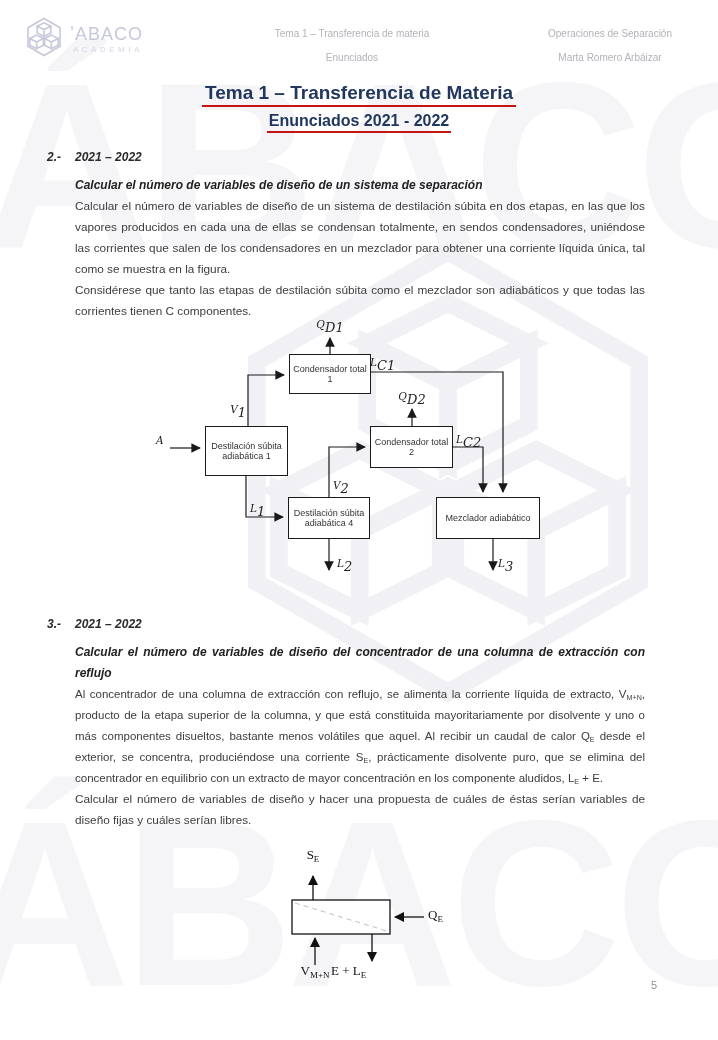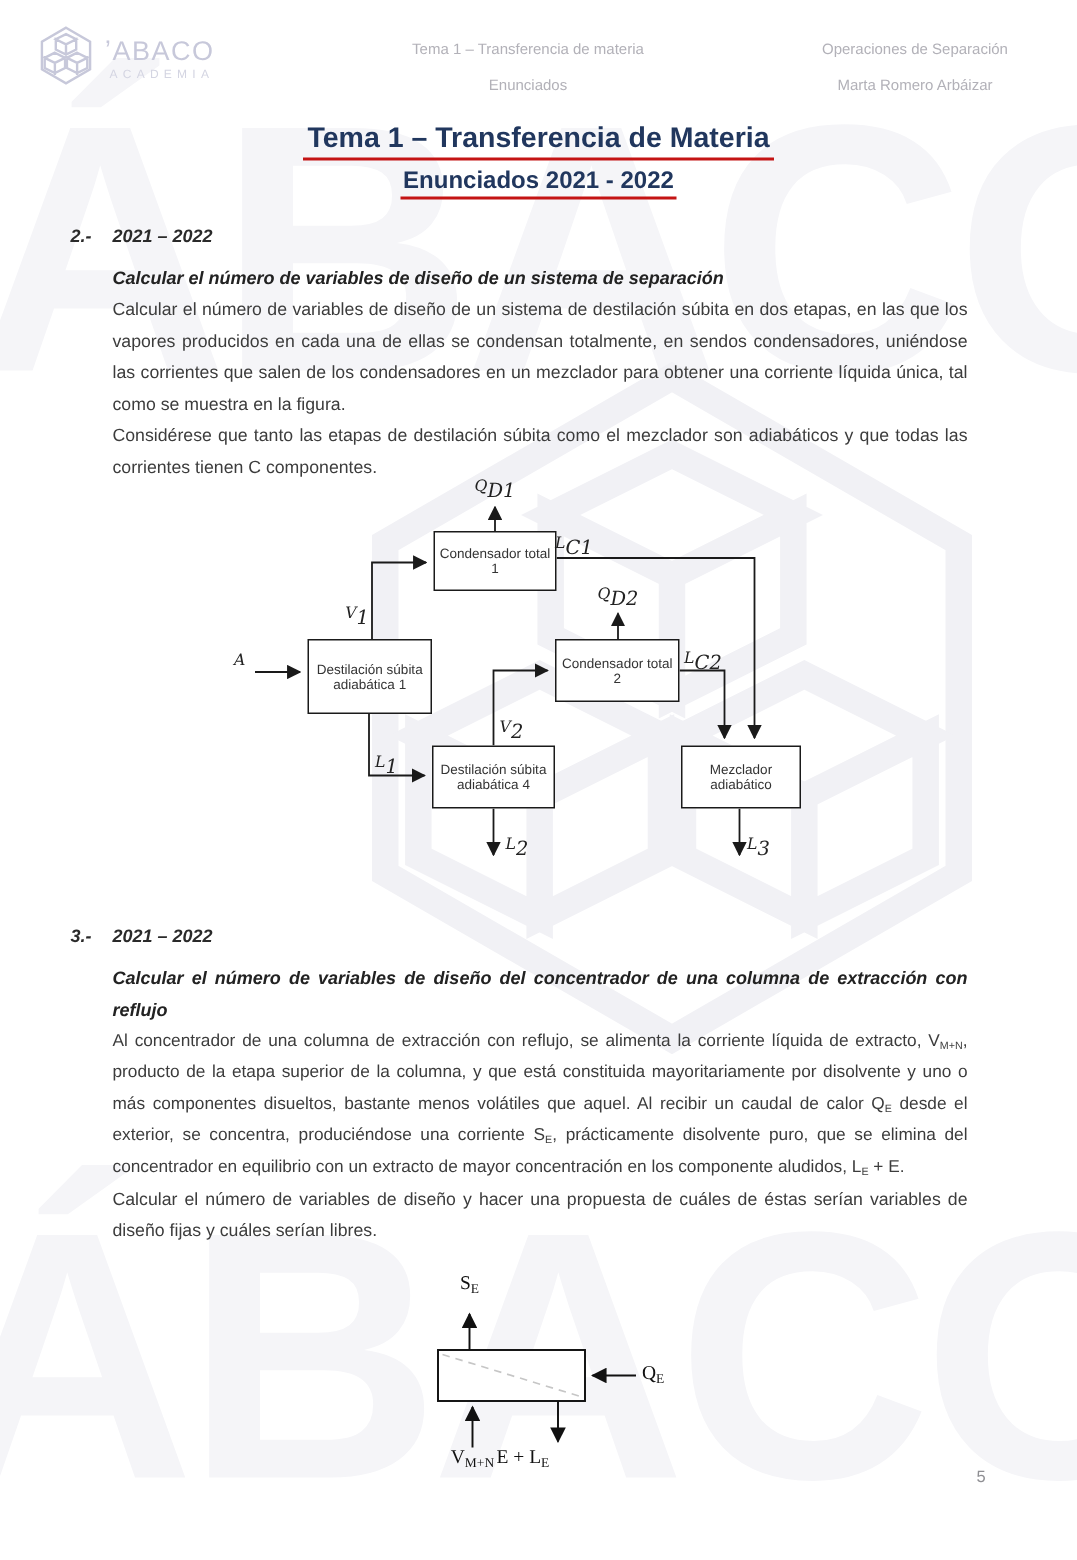--- a/index.html
+++ b/index.html
@@ -49,21 +49,21 @@
   .diagram1{position:absolute;left:150px;top:318px;width:400px;height:268px;}
   .diagram2{position:absolute;left:250px;top:845px;width:240px;height:145px;}
   .d-svg{position:absolute;left:0;top:0;}
   .dbox{position:absolute;background:#fff;border:1.2px solid var(--line);display:flex;
     align-items:center;justify-content:center;text-align:center;font-size:9px;line-height:10.5px;
     color:#333;padding:2px;}
   .b-cond1{left:139px;top:36px;width:82px;height:40px;}
   .b-dest1{left:55px;top:108px;width:83px;height:50px;}
   .b-cond2{left:220px;top:108px;width:83px;height:42px;}
   .b-dest2{left:138px;top:179px;width:82px;height:42px;}
-  .b-mezc{left:304px;top:179px;width:80px;height:42px;}
+  .b-mezc{left:286px;top:179px;width:104px;height:42px;}
   .slabel{position:absolute;font-family:"DejaVu Serif",serif;font-style:italic;font-size:10.5px;color:#222;}
   .slabel sub{font-size:13px;}
   .l-qd1{left:162px;top:0px;width:36px;text-align:center;}
   .l-lc1{left:220px;top:38px;}
   .l-v1{left:76px;top:85px;width:20px;text-align:right;}
   .l-a{left:6px;top:116px;}
   .l-qd2{left:246px;top:72px;width:32px;text-align:center;}
   .l-lc2{left:306px;top:115px;}
   .l-v2{left:183px;top:161px;}
   .l-l1{left:100px;top:184px;}

